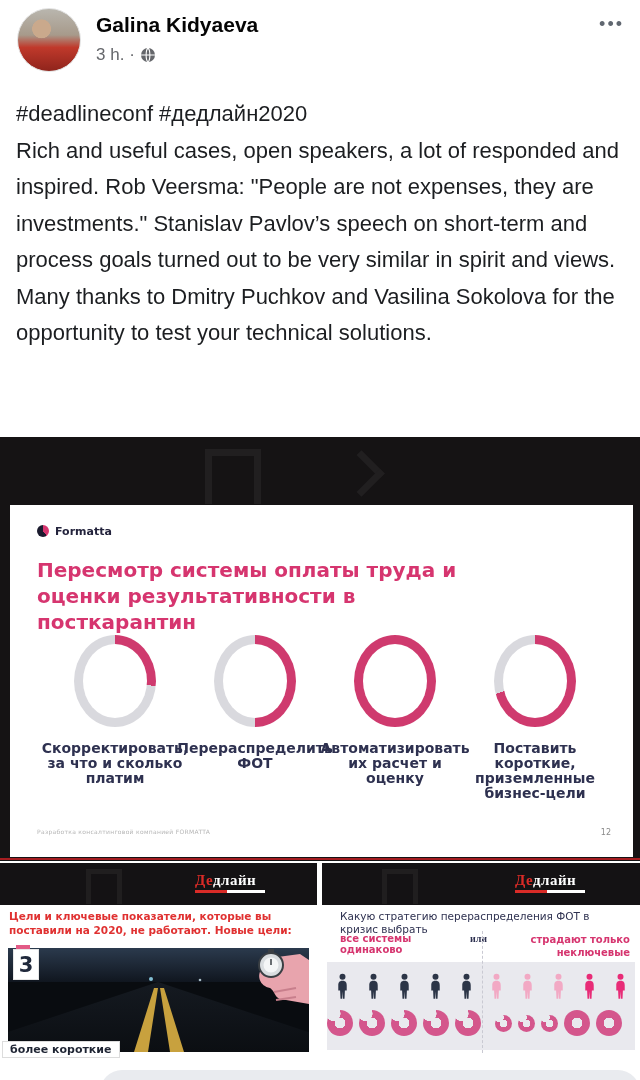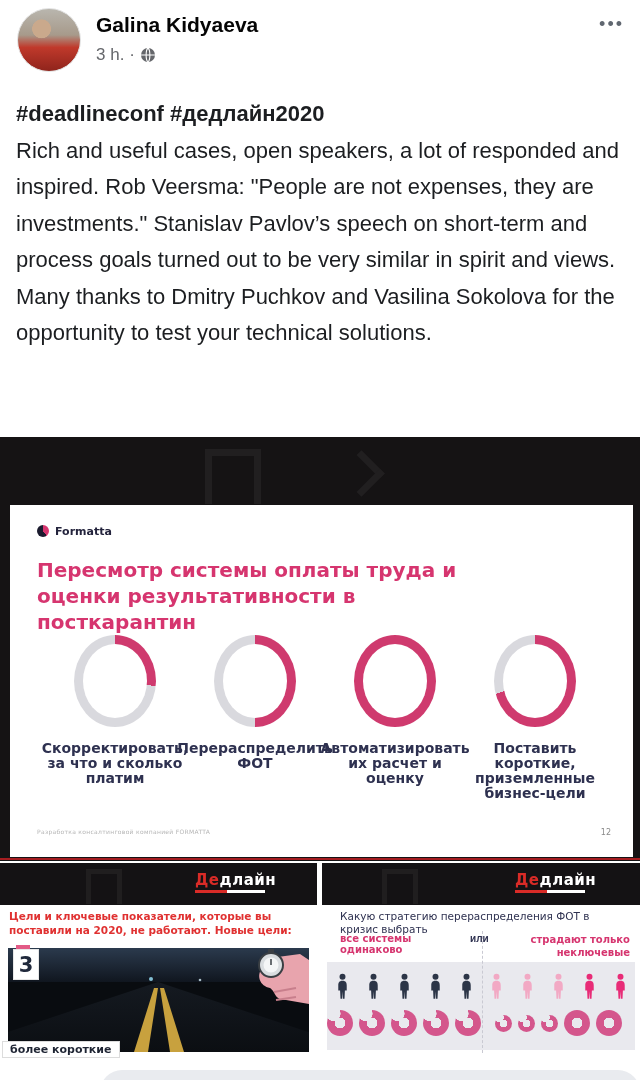--- a/index.html
+++ b/index.html
@@ -13,21 +13,21 @@
             radial-gradient(circle at 38% 32%, #caa98c 0 16%, rgba(0,0,0,0) 17%),
             linear-gradient(180deg,#b9b6ae 0%,#a79a8b 42%,#c0392b 62%,#8f241c 100%);
           overflow:hidden;border:1px solid #e2e2e2;}
   .author{position:absolute;left:96px;top:13px;font-size:21px;font-weight:bold;color:#050505;}
   .meta{position:absolute;left:96px;top:45px;font-size:17px;color:#65676b;display:flex;align-items:center;gap:5px;}
   .globe{width:16px;height:16px;display:inline-block;}
   .more-btn{position:absolute;right:16px;top:14px;font-size:18px;color:#606770;letter-spacing:2px;}
 
   
   .post-text{position:absolute;top:96px;left:16px;width:608px;font-size:22px;line-height:36.5px;color:#1c1e21;}
-  .hashtags{font-weight:bold;}
+  .hashtags{font-weight:normal;}
 
   
   .media-main{position:absolute;top:437px;left:0;width:640px;height:424px;background:#151314;}
   .deco{position:absolute;border:7px solid #211f20;}
   .deco-sq{left:205px;top:12px;width:42px;height:48px;border-bottom:none;}
   .deco-gt{left:345px;top:20px;width:26px;height:26px;border-left:none;border-bottom:none;transform:rotate(45deg);}
   .brand{position:absolute;font-family:"DejaVu Sans",sans-serif;font-weight:bold;}
   .brand .t{font-size:29px;letter-spacing:1px;line-height:30px;white-space:nowrap;}
   .brand .red{color:#d92b27;}
   .brand .wht{color:#ffffff;}
@@ -50,40 +50,40 @@
   .ring-label{margin-top:14px;font-size:14px;line-height:15px;font-weight:bold;color:#2e3150;text-align:center;}
   .slide-foot{position:absolute;left:27px;bottom:22px;font-size:6px;color:#b5b5b5;letter-spacing:.3px;}
   .slide-page{position:absolute;right:22px;bottom:20px;font-size:8px;color:#8a8a8a;}
   .red-line{position:absolute;left:0;bottom:1px;width:640px;height:2px;background:#a51d20;}
 
   
   .media-left{position:absolute;top:863px;left:0;width:317px;height:196px;background:#ffffff;overflow:hidden;}
   .media-right{position:absolute;top:863px;left:322px;width:318px;height:196px;background:#ffffff;overflow:hidden;}
   .mini-header{position:absolute;top:0;left:0;right:0;height:42px;background:#141214;}
   .deco2{position:absolute;border:5px solid #201e1f;}
-  .brand-mini{width:70px;}
+  .brand-mini{width:70px;font-family:Liberation Serif, serif;}
   .brand-mini .t{font-size:15px;letter-spacing:.5px;line-height:16px;}
   .brand-mini .bar{height:3px;margin-top:2px;}
   .brand-mini-left{position:absolute;left:195px;top:9px;}
   .brand-mini-right{position:absolute;left:193px;top:9px;}
   .ls-title{position:absolute;left:9px;top:46px;width:300px;font-family:"DejaVu Sans",sans-serif;
             font-size:10.5px;line-height:14px;font-weight:bold;color:#e03131;}
   .photo{position:absolute;left:8px;top:85px;width:301px;height:104px;}
   .badge3{position:absolute;left:6px;top:2px;width:24px;height:29px;background:#ffffff;
           display:flex;align-items:center;justify-content:center;
           font-family:"DejaVu Sans",sans-serif;font-size:21px;font-weight:bold;color:#20293c;
           box-shadow:0 0 0 1px #e7e7e7;}
   .badge3-tab{position:absolute;left:8px;top:-3px;width:14px;height:5px;background:#e38; background:#e25a86;}
   .caption-chip{position:absolute;left:2px;top:178px;background:#ffffff;border:1px solid #dcdcdc;
           padding:1px 7px;font-family:"DejaVu Sans",sans-serif;font-size:11px;font-weight:bold;color:#1e2433;}
   .rs-title{position:absolute;left:18px;top:47px;width:290px;font-family:"DejaVu Sans",sans-serif;
             font-size:10.5px;line-height:13px;font-weight:normal;color:#2e3150;}
   .rs-opt-left{position:absolute;left:18px;top:70px;width:120px;font-family:"DejaVu Sans",sans-serif;
             font-size:10px;font-weight:bold;color:#d6356f;}
-  .rs-or{position:absolute;left:148px;top:70px;font-family:Liberation Sans, sans-serif;
+  .rs-or{position:absolute;left:148px;top:70px;font-family:Liberation Serif, serif;
             font-size:10px;font-weight:bold;color:#2e3150;}
   .rs-opt-right{position:absolute;right:10px;top:70px;width:130px;text-align:right;
             font-family:"DejaVu Sans",sans-serif;font-size:10px;line-height:13px;font-weight:bold;color:#d6356f;}
   .gray-panel{position:absolute;left:5px;top:99px;width:308px;height:88px;background:#e9e9ee;}
   .panel-half{position:absolute;top:0;height:100%;width:50%;display:flex;flex-direction:column;
               align-items:center;justify-content:center;gap:6px;}
   .panel-half.left{left:0;} .panel-half.right{right:0;}
   .people-row,.donut-row{display:flex;align-items:center;justify-content:center;}
   .people-row{gap:18px;height:28px;}
   .donut-row{gap:6px;height:30px;}

